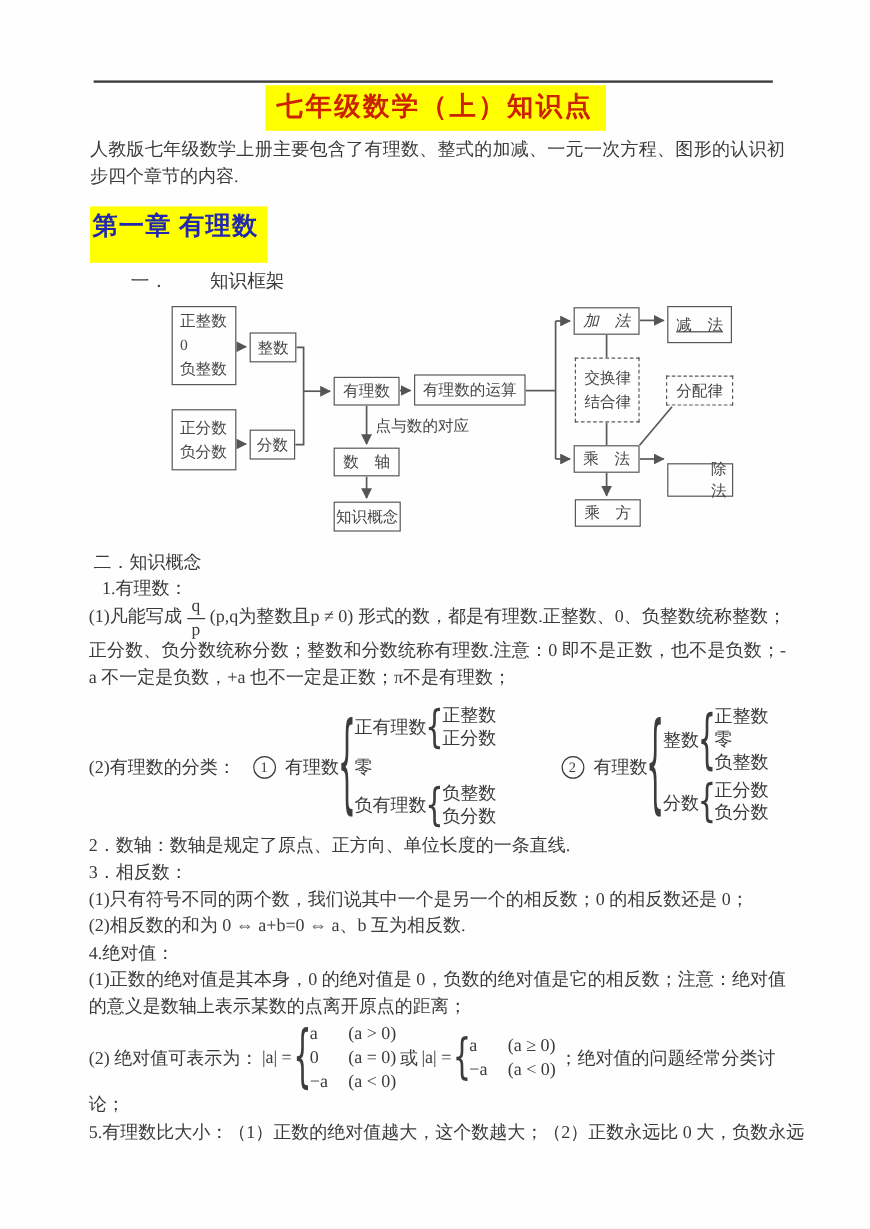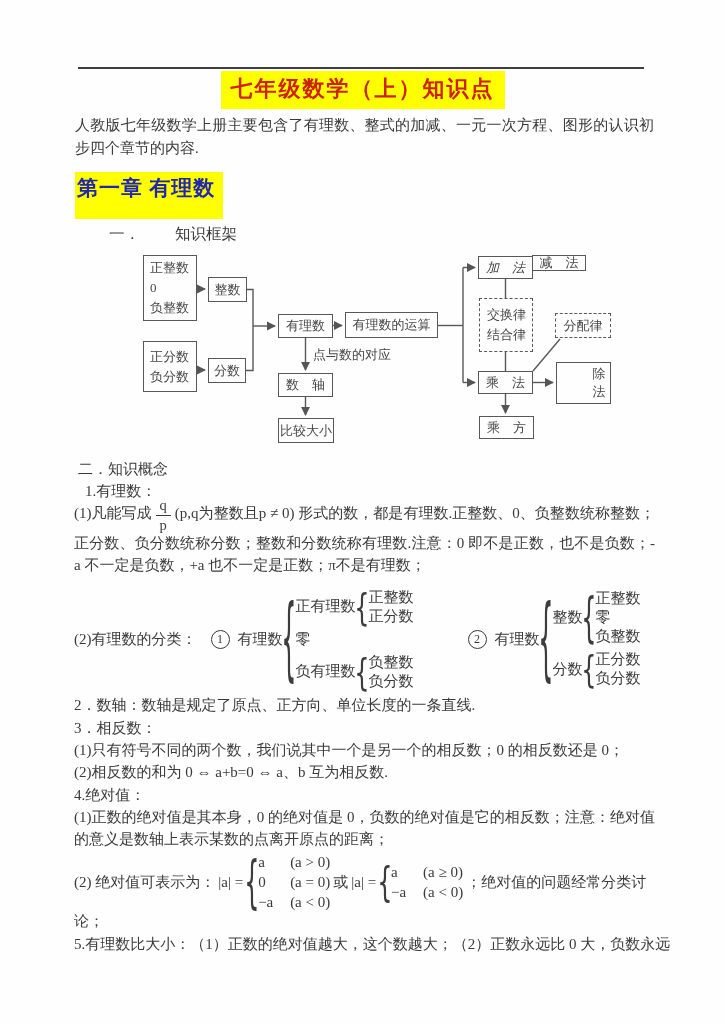--- a/index.html
+++ b/index.html
@@ -111,30 +111,30 @@
     <div class="fc-box" style="left:208px;top:27px;width:39px;height:25px;">整数</div>
     <div class="fc-box multi" style="left:143px;top:91px;width:54px;height:51px;">
       <span>正分数</span>
       <span>负分数</span>
     </div>
     <div class="fc-box" style="left:208px;top:108px;width:38px;height:25px;">分数</div>
     <div class="fc-box" style="left:278px;top:64px;width:55px;height:24px;">有理数</div>
     <div class="fc-box" style="left:345px;top:62px;width:93px;height:26px;">有理数的运算</div>
     <div class="fc-label" style="left:313px;top:96px;">点与数的对应</div>
     <div class="fc-box" style="left:278px;top:123px;width:55px;height:24px;">数　轴</div>
-    <div class="fc-box" style="left:278px;top:168px;width:56px;height:25px;">比较大小</div>
+    <div class="fc-box" style="left:278px;top:168px;width:56px;height:25px;">知识概念</div>
     <div class="fc-box" style="left:478px;top:6px;width:55px;height:23px;font-style:italic;">加　法</div>
-    <div class="fc-box" style="left:532px;top:5px;width:54px;height:16px;">减　法</div>
+    <div class="fc-box" style="left:556px;top:5px;width:54px;height:31px;text-decoration:underline;">减　法</div>
     <div class="fc-box multi dashed" style="left:479px;top:48px;width:54px;height:54px;padding-left:7px;">
       <span>交换律</span>
       <span>结合律</span>
     </div>
     <div class="fc-box dashed" style="left:555px;top:63px;width:56px;height:25px;">分配律</div>
     <div class="fc-box" style="left:478px;top:121px;width:55px;height:23px;">乘　法</div>
-    <div class="fc-box" style="left:556px;top:112px;width:55px;height:42px;padding-left:44px;">除　法</div>
+    <div class="fc-box" style="left:556px;top:136px;width:55px;height:28px;padding-left:44px;">除　法</div>
     <div class="fc-box" style="left:479px;top:166px;width:55px;height:23px;">乘　方</div>
   </div>
 
   <div class="abs bodyline" style="left:78px;top:458px;">二．知识概念</div>
   <div class="abs bodyline" style="left:85px;top:480px;">1.有理数：</div>
 
   <div class="abs bodypar" style="left:74px;top:498px;width:581px;">
     <span>(1)凡能写成</span><span class="frac">
         <span class="num">q</span>
         <span class="den">p</span>

